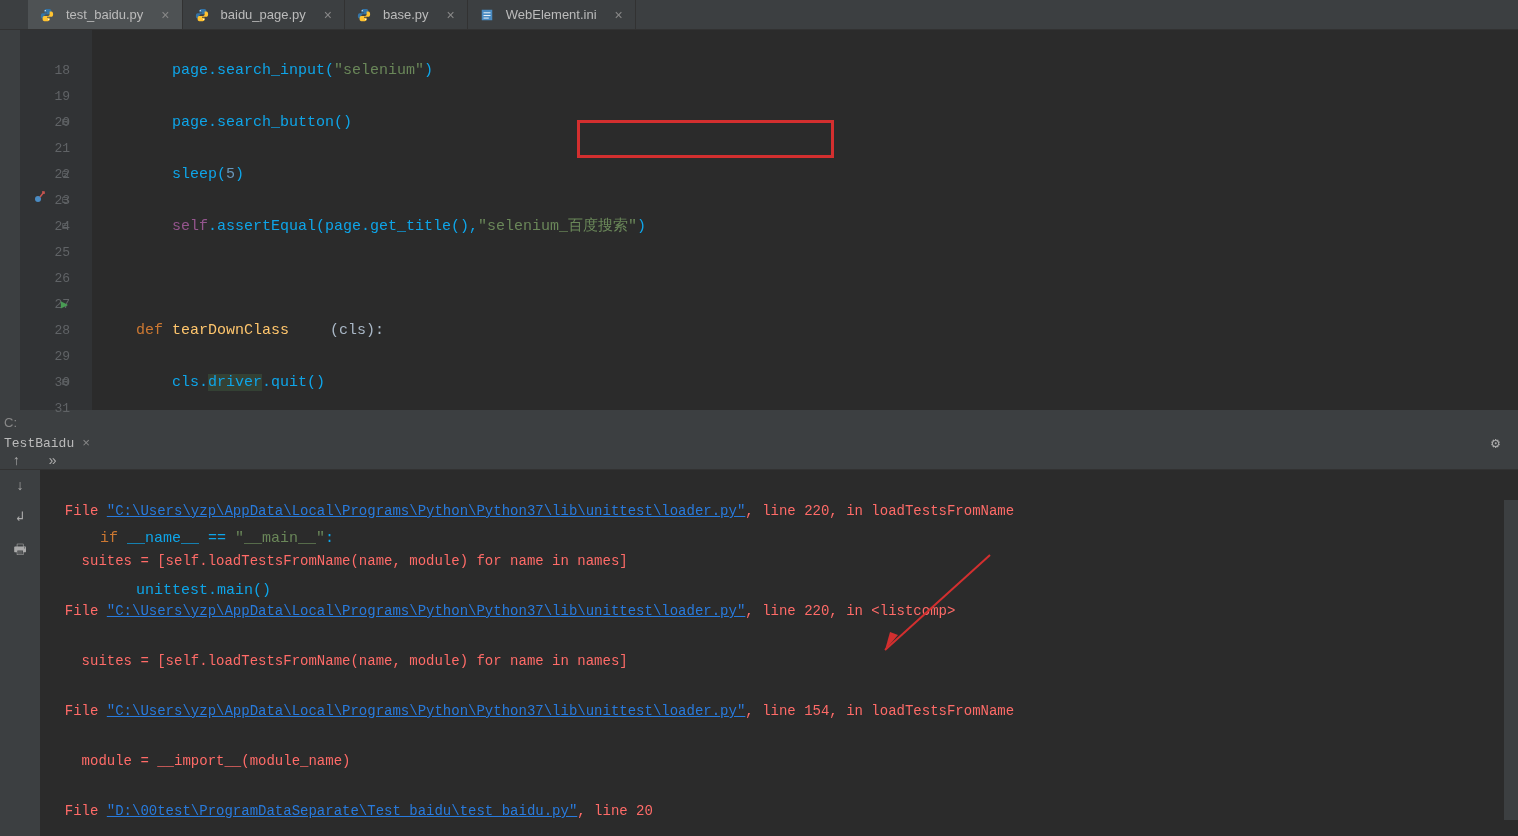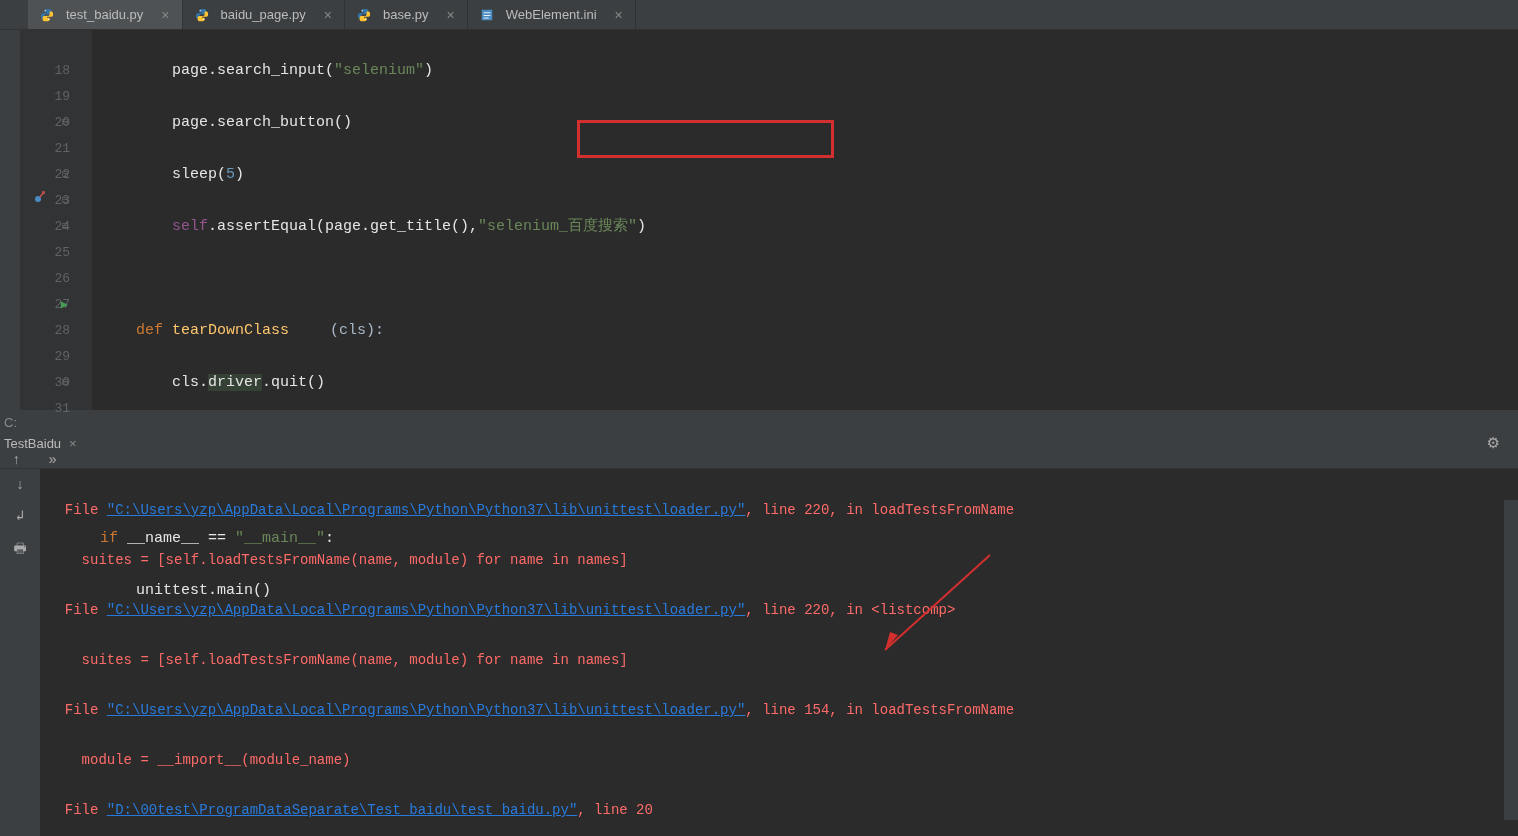--- a/index.html
+++ b/index.html
@@ -83,21 +83,21 @@
   line-height: 26px;
   white-space: pre;
   position: relative;
 }
 .kw { color: #cc7832; }
 .fn { color: #ffc66d; }
 .str { color: #6a8759; }
 .decorator { color: #bbb529; }
 .self { color: #94558d; }
 .param { color: #a9b7c6; margin-left: 41px; }
-.ident { color: #e5e5e5; text-align: center; }
+.ident { color: #0ea5e9; text-align: center; }
 .red-box {
   position: absolute;
   border: 3px solid #d32f2f;
   left: 485px;
   top: 90px;
   width: 257px;
   height: 38px;
   pointer-events: none;
 }
 .breadcrumb {
@@ -118,21 +118,21 @@
 }
 .run-header {
   background: #3c3f41;
   height: 30px;
   display: flex;
   align-items: center;
   padding-left: 4px;
   color: #bbbbbb;
   font-size: 13px;
   justify-content: space-between;
-  font-family: Liberation Sans, sans-serif;
+  font-family: Liberation Mono, monospace;
 }
 .run-tab {
   display: flex;
   align-items: center;
   gap: 4px;
 }
 .run-tab .close { color: #888; margin-left: 4px; }
 .gear {
   color: #aaa;
   margin-right: 18px;

